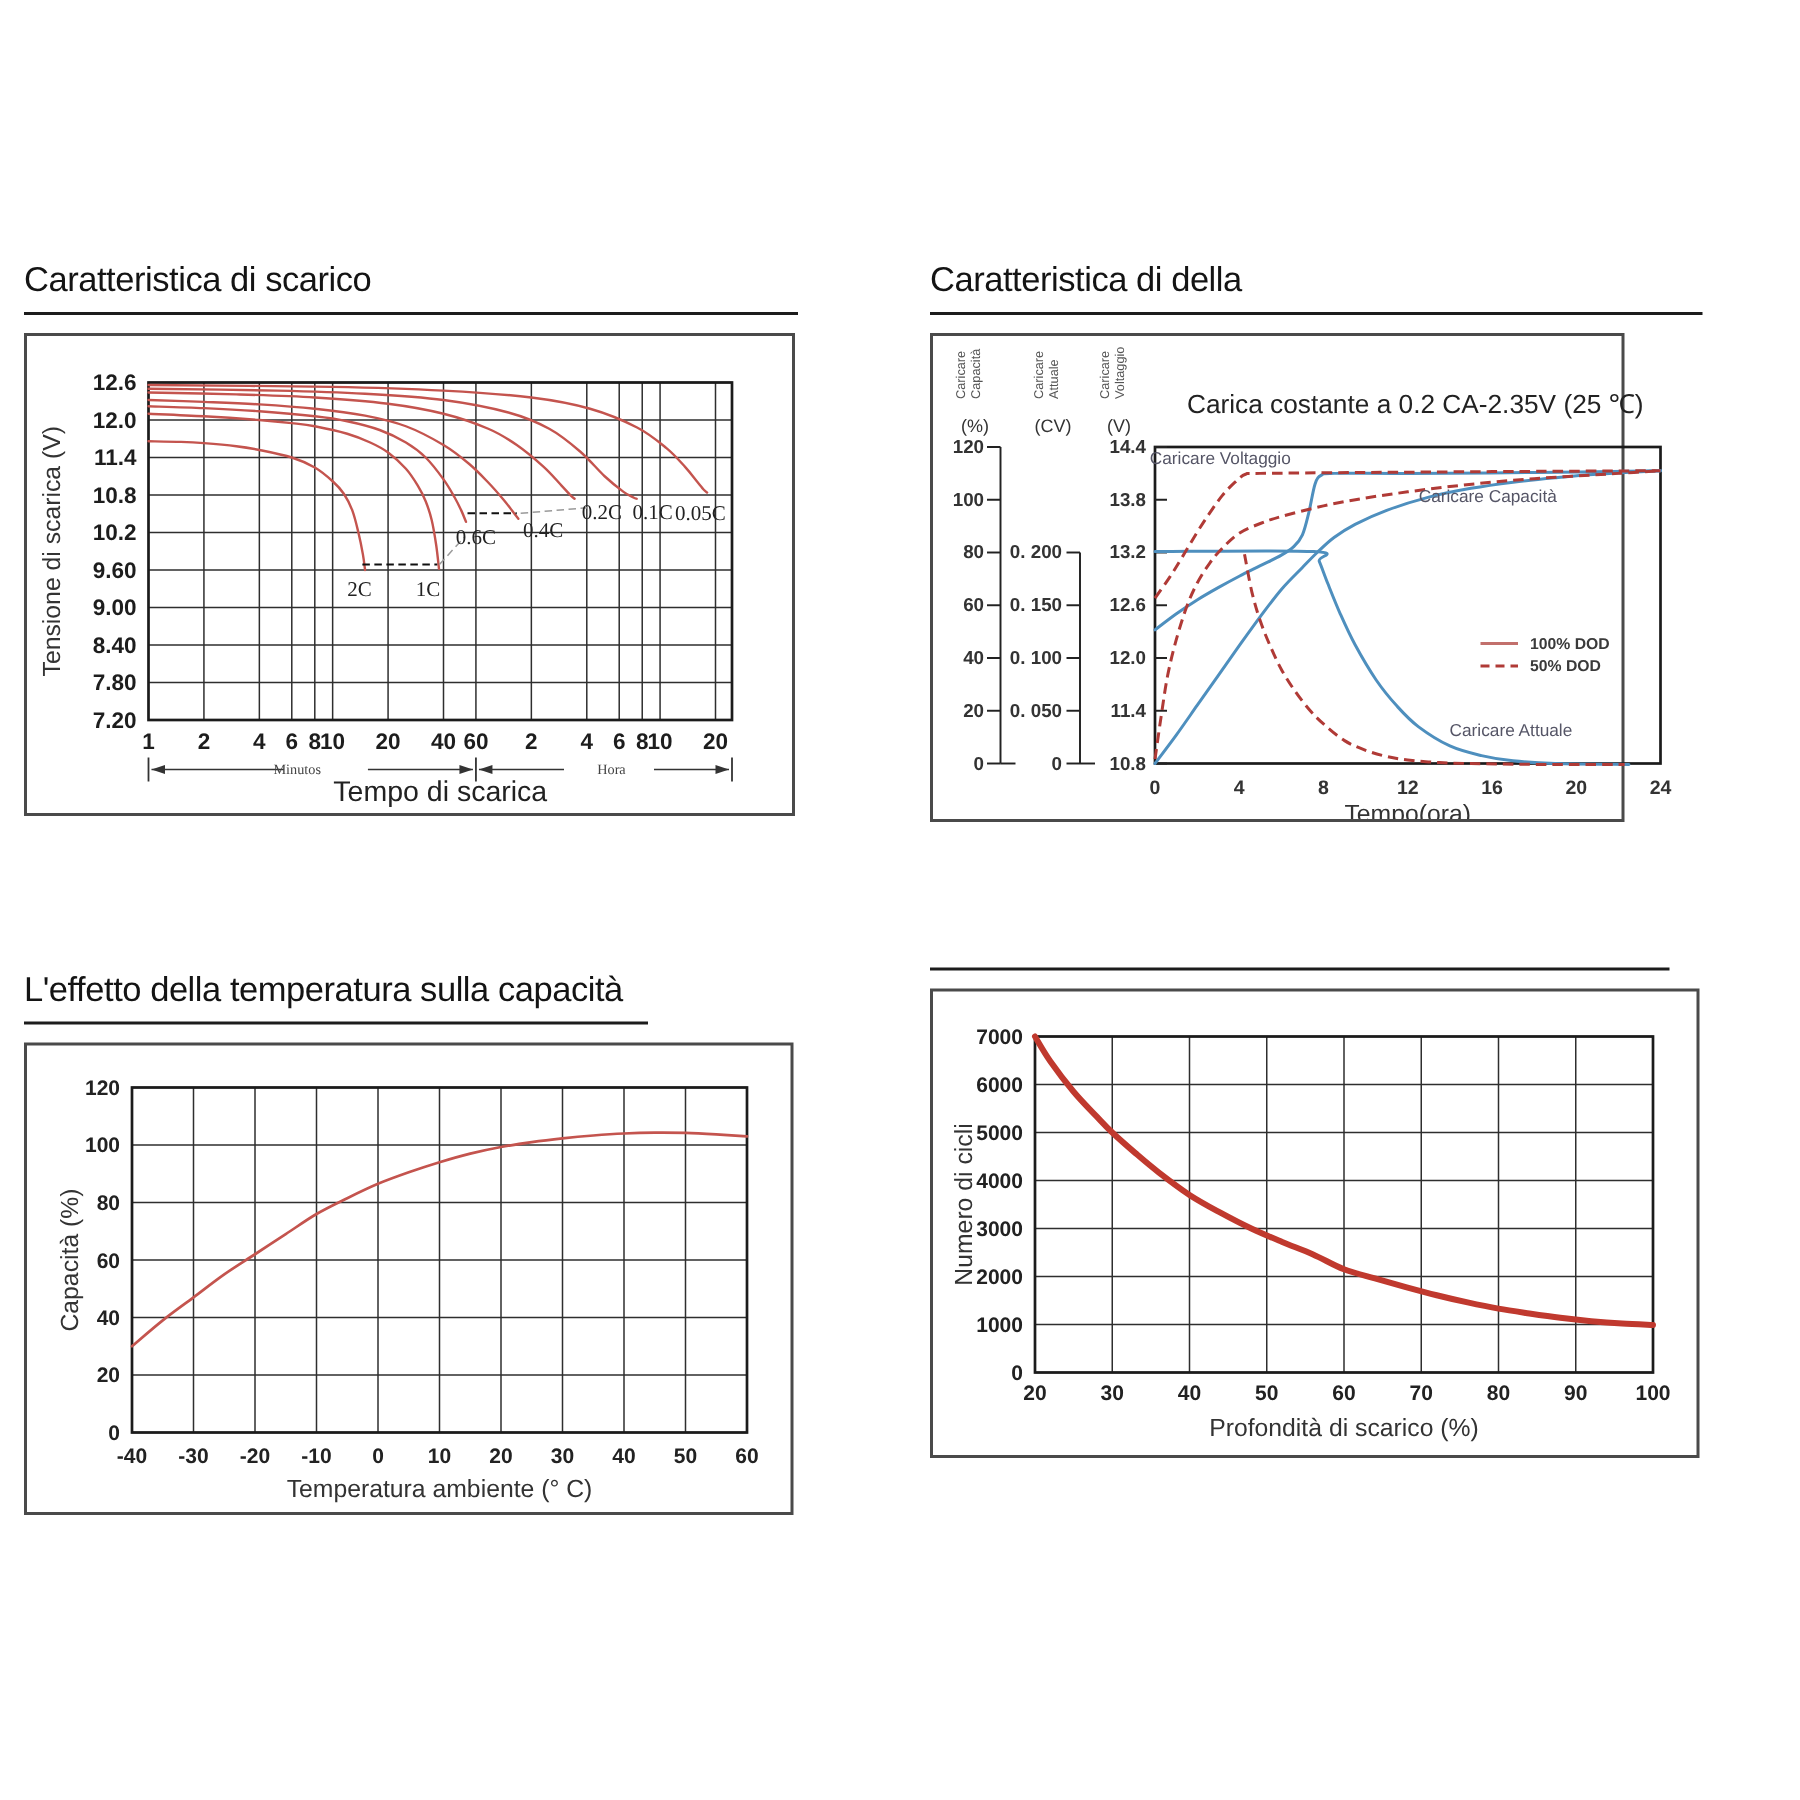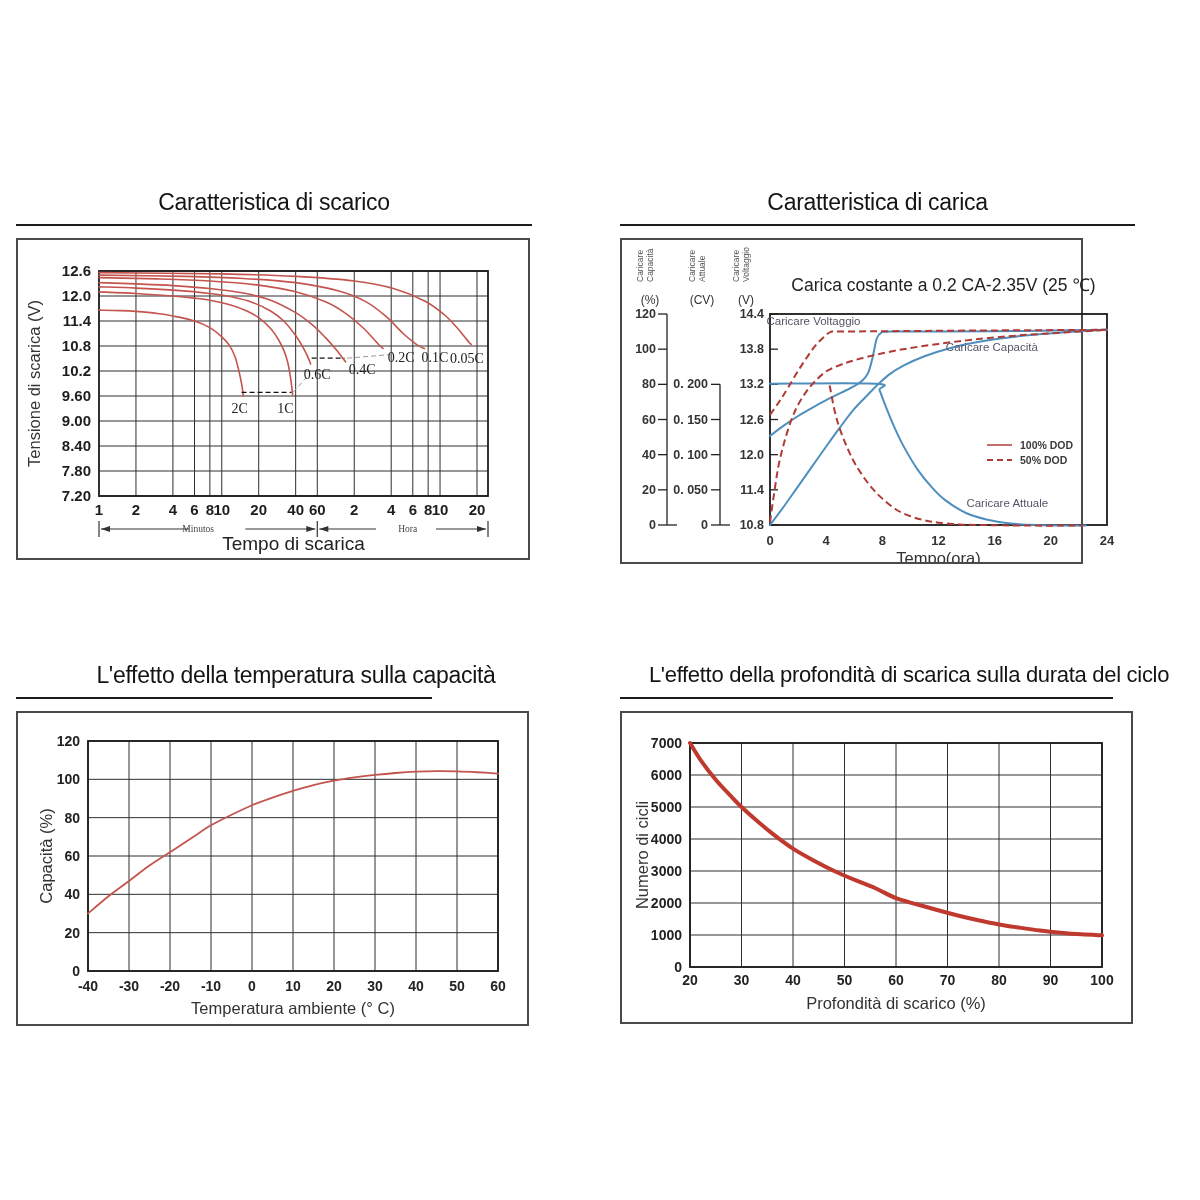--- a/index.html
+++ b/index.html
@@ -2,22 +2,22 @@
 <html><head>
 <meta charset="utf-8">
 <style>
   html,body{margin:0;padding:0;}
   body{
     width:1200px;height:1200px;background:#ffffff;position:relative;overflow:hidden;
     font-family:"Liberation Sans",sans-serif;
   }
   .panel{position:absolute;}
   .panel-title{
-    font-size:23px;font-weight:400;color:#141414;margin:16px 0 8px 0;
-    white-space:nowrap;letter-spacing:-0.3px;line-height:28px;text-align:center;
+    font-size:23px;font-weight:400;color:#141414;margin:0 0 8px 0;
+    white-space:nowrap;letter-spacing:-0.3px;line-height:28px;
   }
   .panel-title.long{font-size:22px;}
   .title-rule{height:2px;background:#1c1c1c;margin:0 0 12px 0;}
   .chart-box{border:2px solid #4a4a4a;background:#fff;box-sizing:border-box;}
   svg{display:block;}
   
   .tk1{font:700 15px "Liberation Sans",sans-serif;fill:#1d1d1d;}
   .tk2{font:700 12.5px "Liberation Sans",sans-serif;fill:#333;}
   .tk3{font:700 14px "Liberation Sans",sans-serif;fill:#222;}
   .axname{font:400 16.5px "Liberation Sans",sans-serif;fill:#333;}
@@ -119,21 +119,21 @@
         <path d="M301.2856801650647,289 l9,-3 l0,6 z" fill="#333"></path>
         <path d="M468,289 l-9,-3 l0,6 z" fill="#333"></path>
         <text x="389.64284008253236" y="292" text-anchor="middle" class="srange">Hora</text>
         <text x="275.5" y="310" text-anchor="middle" class="xbig">Tempo di scarica</text>
         <text x="0" y="0" text-anchor="middle" class="axname" transform="translate(22,143.5) rotate(-90)">Tensione di scarica (V)</text>
       </svg>
   </div>
 </div>
 
 <div class="panel" style="left:620px; top:172px; width:515px;">
-  <h2 class="panel-title">Caratteristica di carica</h2>
+  <h2 class="panel-title">Caratteristica di della</h2>
   <div class="title-rule" style="width:515px;"></div>
   <div class="chart-box" style="width:463px; height:326px;">
     <svg width="511" height="322" viewBox="0 0 511 322">
         <rect x="148" y="74" width="337" height="211" fill="none" stroke="#1b1b1b" stroke-width="1.8"></rect>
         <text x="321.5" y="51" text-anchor="middle" class="ctitle">Carica costante a 0.2 CA-2.35V (25 ℃)</text>
         <line x1="45" y1="74" x2="45" y2="285" stroke="#222" stroke-width="1.3"></line>
         <line x1="45" y1="285" x2="55" y2="285" stroke="#222" stroke-width="1.3"></line>
         <line x1="36" y1="74" x2="45" y2="74" stroke="#222" stroke-width="1.3"></line>
         <text x="34" y="78" text-anchor="end" class="tk2">120</text>
         <line x1="36" y1="109.16666666666666" x2="45" y2="109.16666666666666" stroke="#222" stroke-width="1.3"></line>
@@ -251,21 +251,20 @@
         <text x="62" y="224.66666666666669" text-anchor="end" class="tk3">20</text>
         <text x="62" y="263" text-anchor="end" class="tk3">0</text>
         <path d="M70,200.5C73.41666666666667,197.625 83.66666666666667,188.68055555555554 90.5,183.25C97.33333333333333,177.81944444444446 104.16666666666667,173.0277777777778 111,167.91666666666669C117.83333333333333,162.80555555555557 124.66666666666667,157.375 131.5,152.58333333333334C138.33333333333334,147.79166666666669 145.16666666666666,143.63888888888889 152,139.16666666666666C158.83333333333334,134.69444444444443 165.66666666666666,130.22222222222223 172.5,125.75C179.33333333333334,121.27777777777779 186.16666666666666,116.3263888888889 193,112.33333333333334C199.83333333333334,108.34027777777779 206.66666666666666,105.14583333333333 213.5,101.79166666666666C220.33333333333334,98.43749999999999 227.16666666666666,95.08333333333334 234,92.20833333333334C240.83333333333334,89.33333333333334 247.66666666666666,86.93749999999999 254.5,84.54166666666666C261.3333333333333,82.14583333333333 268.1666666666667,79.90972222222223 275,77.83333333333334C281.8333333333333,75.75694444444446 288.6666666666667,73.7763888888889 295.5,72.08333333333334C302.3333333333333,70.39027777777778 309.1666666666667,68.95277777777777 316,67.67499999999998C322.8333333333333,66.3972222222222 329.6666666666667,65.37499999999999 336.5,64.41666666666666C343.3333333333333,63.45833333333333 350.1666666666667,62.659722222222236 357,61.92500000000001C363.8333333333333,61.19027777777779 370.6666666666667,60.55138888888889 377.5,60.008333333333326C384.3333333333333,59.465277777777764 391.1666666666667,58.9861111111111 398,58.66666666666666C404.8333333333333,58.347222222222214 411.6666666666667,58.15555555555556 418.5,58.09166666666667C425.3333333333333,58.02777777777778 432.1666666666667,58.09166666666666 439,58.28333333333333C445.8333333333333,58.475 452.6666666666667,58.85833333333334 459.5,59.241666666666674C466.3333333333333,59.62500000000001 476.5833333333333,60.35972222222223 480,60.58333333333334" fill="none" stroke="#c4544e" stroke-width="1.8" stroke-linecap="round"></path>
         <text x="275" y="301" text-anchor="middle" class="axname">Temperatura ambiente (° C)</text>
         <text text-anchor="middle" class="axname" transform="translate(34,143) rotate(-90)">Capacità (%)</text>
       </svg>
   </div>
 </div>
 
 <div class="panel" style="left:620px; top:645px; width:578px;">
-  <h2 class="panel-title long">L'effetto della profondità di scarica sulla durata del ciclo</h2>
   <div class="title-rule" style="width:493px;"></div>
   <div class="chart-box" style="width:513px; height:313px;">
     <svg width="509" height="309" viewBox="0 0 509 309">
         <line x1="68" y1="30" x2="68" y2="254" stroke="#2e2e2e" stroke-width="1"></line>
         <line x1="119.5" y1="30" x2="119.5" y2="254" stroke="#2e2e2e" stroke-width="1"></line>
         <line x1="171" y1="30" x2="171" y2="254" stroke="#2e2e2e" stroke-width="1"></line>
         <line x1="222.5" y1="30" x2="222.5" y2="254" stroke="#2e2e2e" stroke-width="1"></line>
         <line x1="274" y1="30" x2="274" y2="254" stroke="#2e2e2e" stroke-width="1"></line>
         <line x1="325.5" y1="30" x2="325.5" y2="254" stroke="#2e2e2e" stroke-width="1"></line>
         <line x1="377" y1="30" x2="377" y2="254" stroke="#2e2e2e" stroke-width="1"></line>

